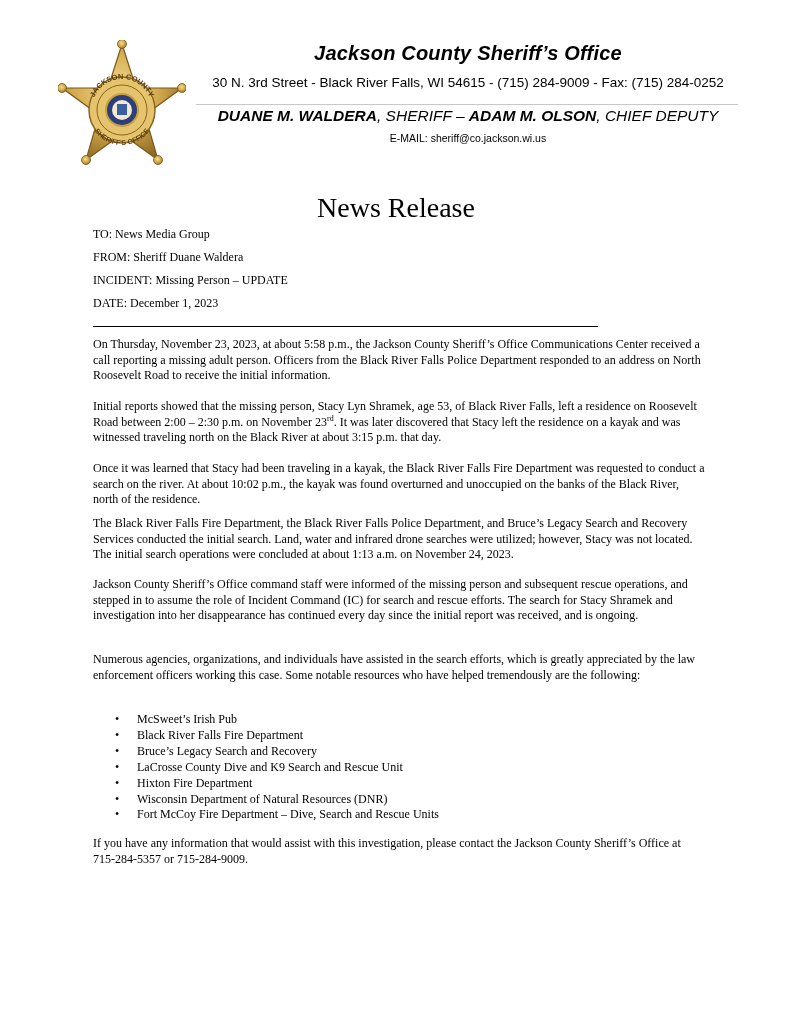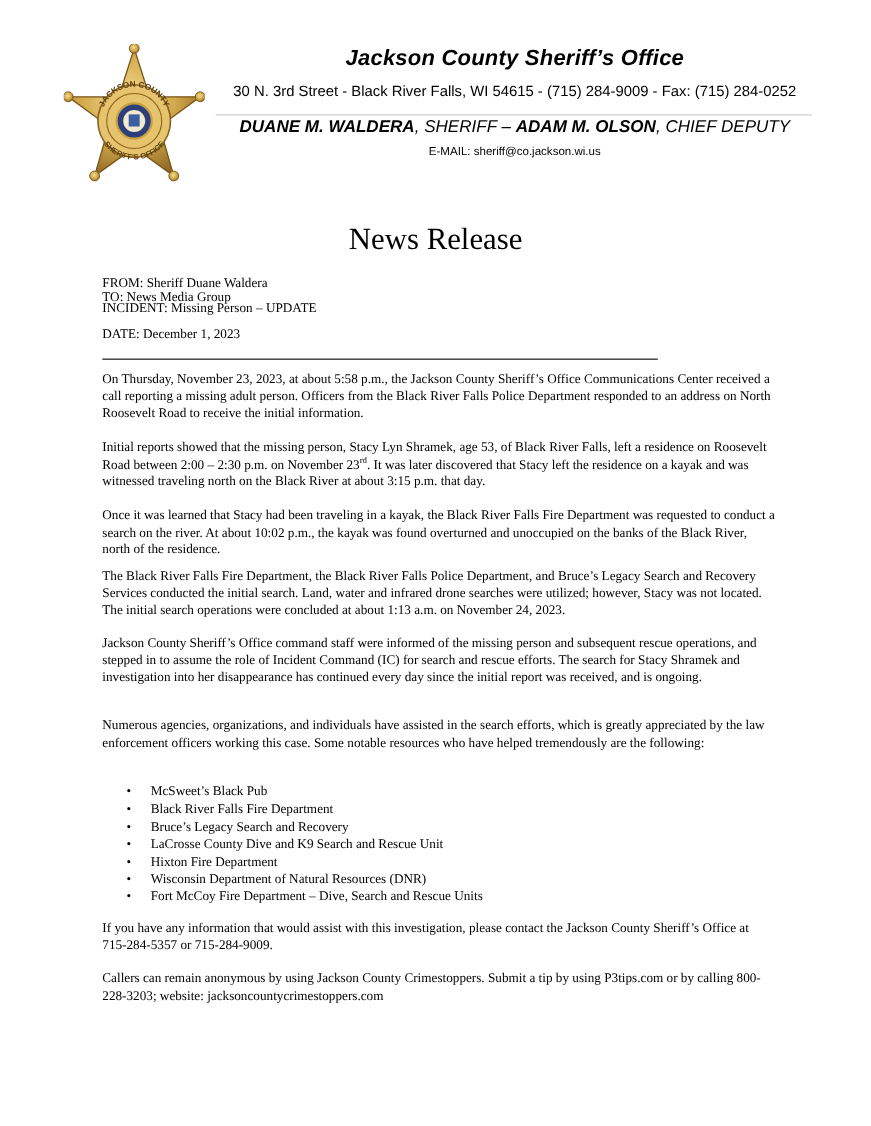--- a/index.html
+++ b/index.html
@@ -15,24 +15,24 @@
     font-family: "Liberation Sans", sans-serif; font-size: 13.5px; }
   .hdr-rule { position: absolute; left: 196px; top: 104px; width: 542px; height: 0;
     border-top: 1px solid #c8c8c8; }
   .officials { position: absolute; left: 194px; top: 107px; width: 548px; text-align: center;
     font-family: "Liberation Sans", sans-serif; font-style: italic; font-size: 15.5px; }
   .officials b { font-weight: bold; }
   .email { position: absolute; left: 194px; top: 132px; width: 548px; text-align: center;
     font-family: "Liberation Sans", sans-serif; font-size: 10.5px; }
 
   .title { position: absolute; left: 0; top: 192px; width: 792px; text-align: center;
-    font-family: "Liberation Serif", serif; font-size: 28px; margin-top: 10px; }
+    font-family: "Liberation Serif", serif; font-size: 28px; }
 
   .memo { position: absolute; left: 93px; font-family: "Liberation Serif", serif; font-size: 12px; }
-  .memo.to { top: 227px; margin-top: 36px; }
+  .memo.to { top: 227px; }
   .memo.from { top: 250px; }
   .memo.incident { top: 273px; }
   .memo.date { top: 296px; }
 
   .sep { position: absolute; left: 93px; top: 326px; width: 505px; height: 0; border-top: 1px solid #000; }
 
   .body { position: absolute; left: 93px; width: 612px; font-family: "Liberation Serif", serif;
     font-size: 12px; line-height: 15.6px; }
   .p1 { top: 337px; }
   .p2 { top: 399px; }
@@ -98,24 +98,23 @@
   <div class="sep"></div>
 
   <div class="body p1">On Thursday, November 23, 2023, at about 5:58 p.m., the Jackson County Sheriff’s Office Communications Center received a call reporting a missing adult person. Officers from the Black River Falls Police Department responded to an address on North Roosevelt Road to receive the initial information.</div>
   <div class="body p2"><span>Initial reports showed that the missing person, Stacy Lyn Shramek, age 53, of Black River Falls, left a residence on Roosevelt Road between 2:00 – 2:30 p.m. on November 23</span><sup>rd</sup><span>. It was later discovered that Stacy left the residence on a kayak and was witnessed traveling north on the Black River at about 3:15 p.m. that day.</span></div>
   <div class="body p3">Once it was learned that Stacy had been traveling in a kayak, the Black River Falls Fire Department was requested to conduct a search on the river. At about 10:02 p.m., the kayak was found overturned and unoccupied on the banks of the Black River, north of the residence.</div>
   <div class="body p4">The Black River Falls Fire Department, the Black River Falls Police Department, and Bruce’s Legacy Search and Recovery Services conducted the initial search. Land, water and infrared drone searches were utilized; however, Stacy was not located. The initial search operations were concluded at about 1:13 a.m. on November 24, 2023.</div>
   <div class="body p5">Jackson County Sheriff’s Office command staff were informed of the missing person and subsequent rescue operations, and stepped in to assume the role of Incident Command (IC) for search and rescue efforts. The search for Stacy Shramek and investigation into her disappearance has continued every day since the initial report was received, and is ongoing.</div>
   <div class="body p6">Numerous agencies, organizations, and individuals have assisted in the search efforts, which is greatly appreciated by the law enforcement officers working this case. Some notable resources who have helped tremendously are the following:</div>
 
   <ul class="res-list">
-    <li><span class="bullet">•</span><span>McSweet’s Black Pub</span></li>
+    <li><span class="bullet">•</span><span>McSweet’s Irish Pub</span></li>
     <li><span class="bullet">•</span><span>Black River Falls Fire Department</span></li>
     <li><span class="bullet">•</span><span>Bruce’s Legacy Search and Recovery</span></li>
     <li><span class="bullet">•</span><span>LaCrosse County Dive and K9 Search and Rescue Unit</span></li>
     <li><span class="bullet">•</span><span>Hixton Fire Department</span></li>
     <li><span class="bullet">•</span><span>Wisconsin Department of Natural Resources (DNR)</span></li>
     <li><span class="bullet">•</span><span>Fort McCoy Fire Department – Dive, Search and Rescue Units</span></li>
   </ul>
 
   <div class="body p7">If you have any information that would assist with this investigation, please contact the Jackson County Sheriff’s Office at 715-284-5357 or 715-284-9009.</div>
-  <div class="body p8">Callers can remain anonymous by using Jackson County Crimestoppers. Submit a tip by using P3tips.com or by calling 800-228-3203; website: jacksoncountycrimestoppers.com</div>
 </div>
 
 </body></html>

